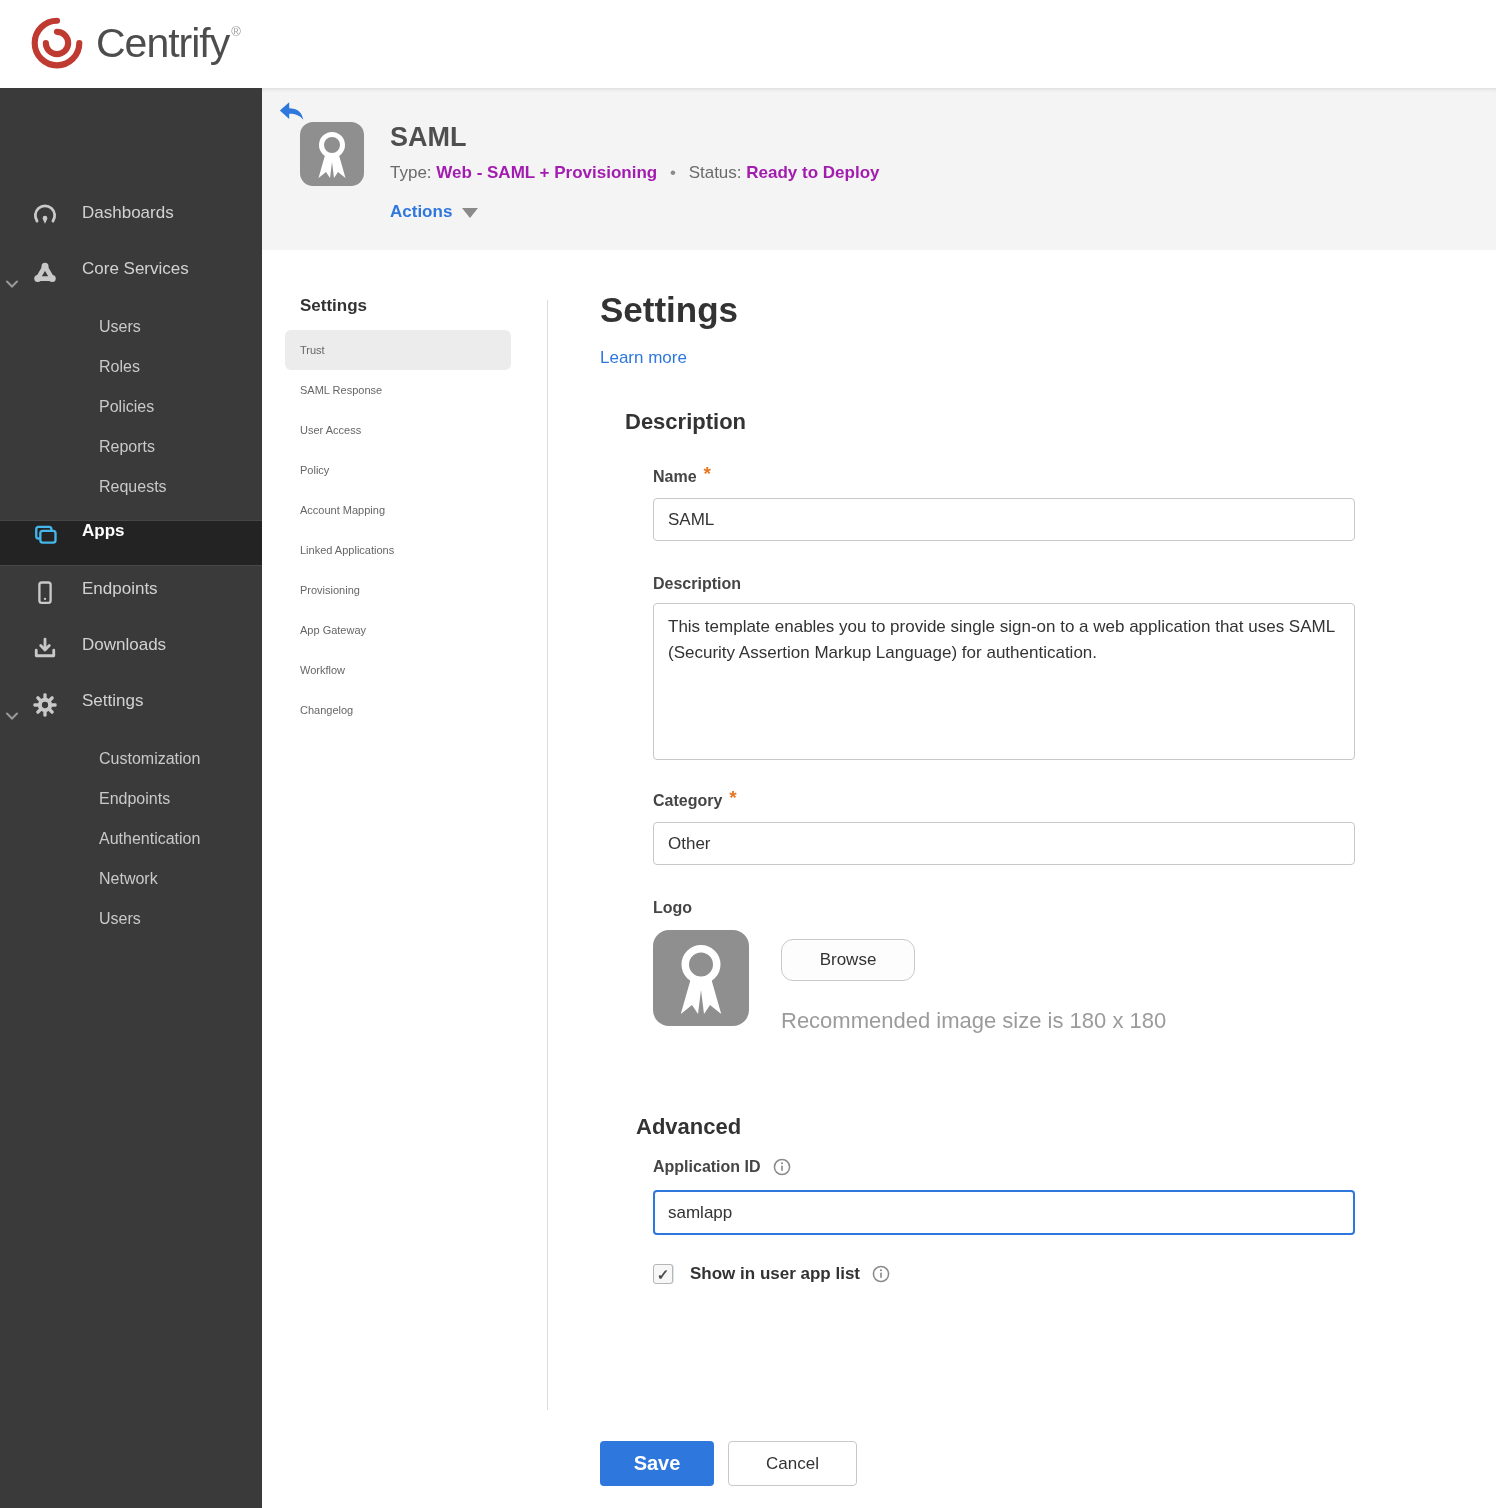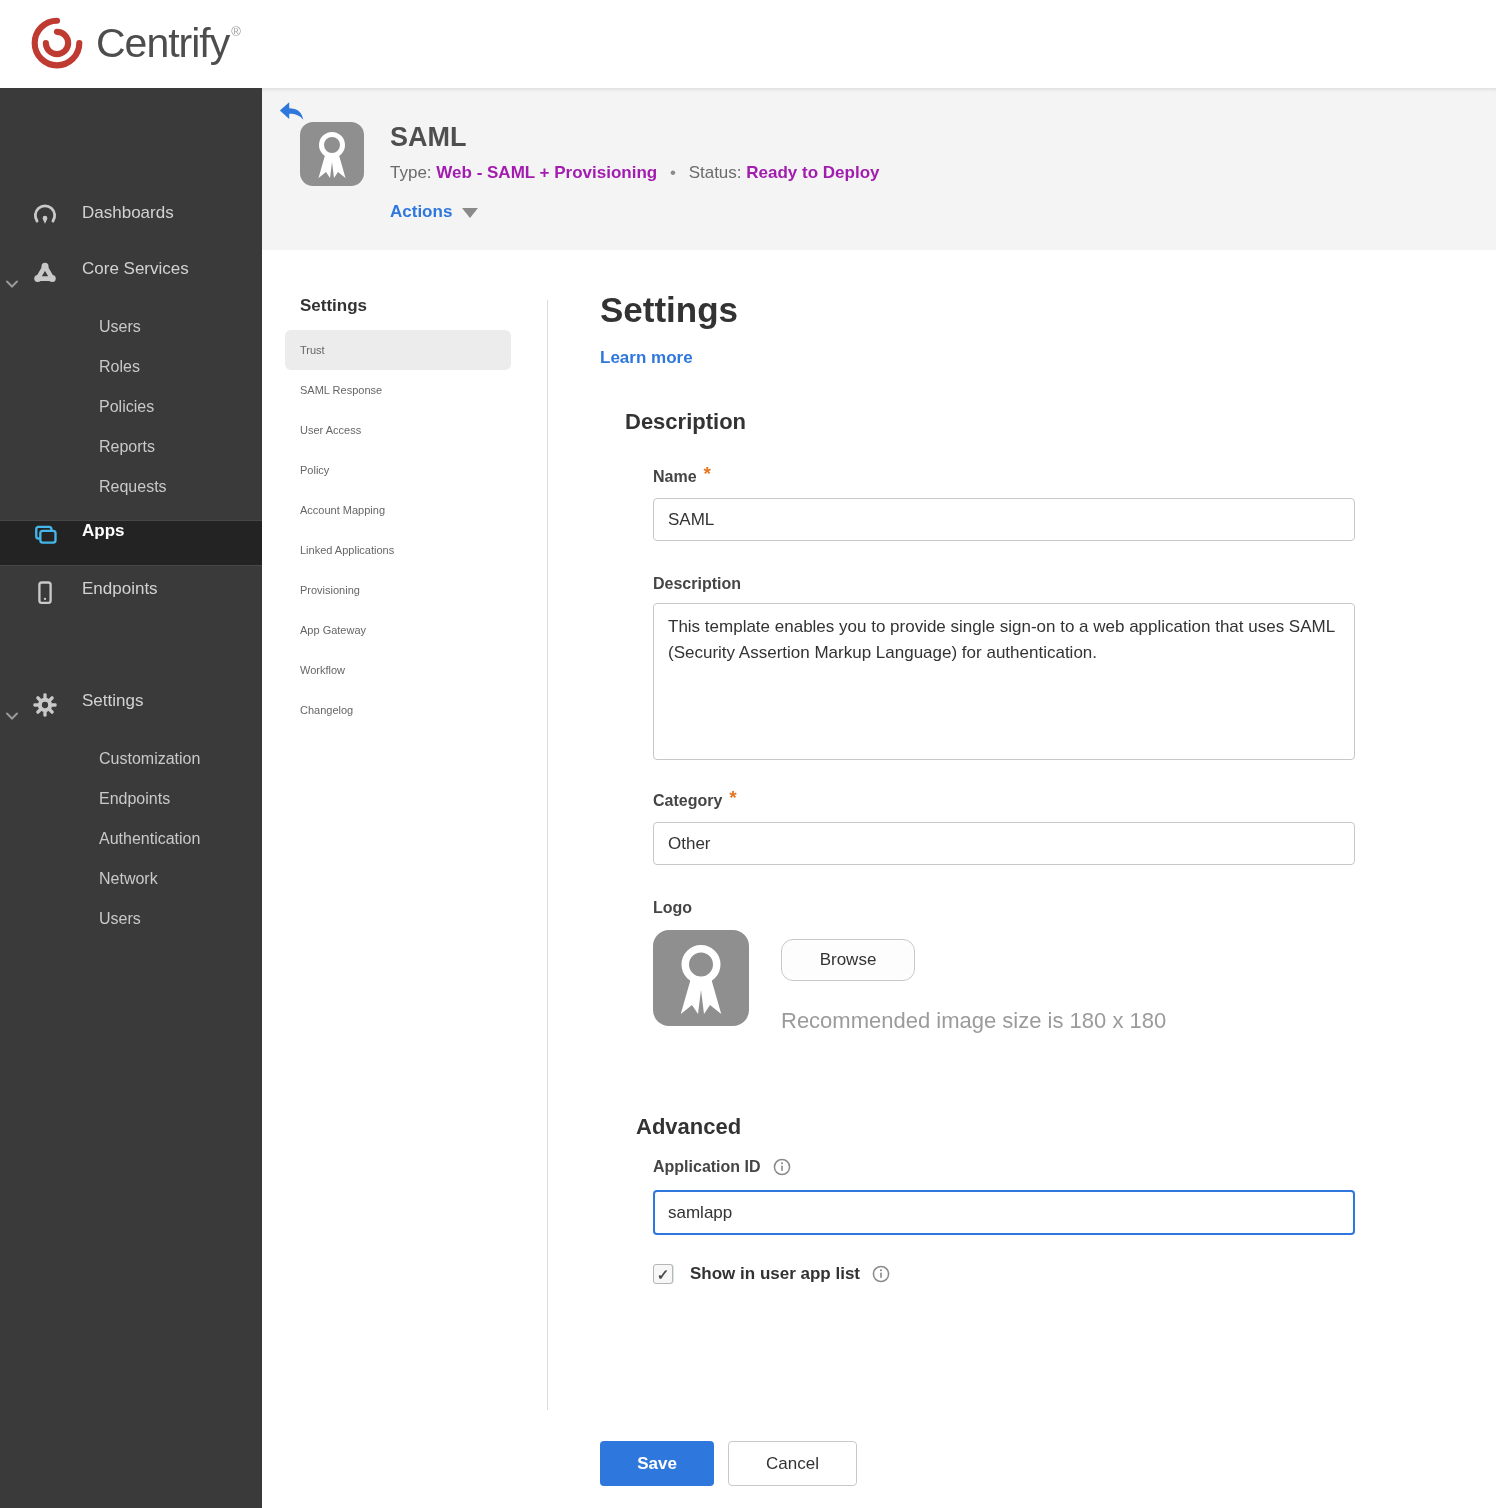--- a/index.html
+++ b/index.html
@@ -47,21 +47,21 @@
   
   .subnav { position:absolute; left:285px; top:296px; width:226px; }
   .subnav-heading { padding-left:15px; font-size:17px; font-weight:bold; color:#333; height:24px; }
   .subnav-list { list-style:none; margin:10px 0 0 0; padding:0; }
   .subnav-list li { height:40px; line-height:40px; padding-left:15px; font-size:11px; color:#666; cursor:pointer; }
   .subnav-list li.active { background:#ececec; border-radius:6px; }
   .vdivider { position:absolute; left:547px; top:300px; width:1px; height:1110px; background:#dcdcdc; }
 
   
   .main-title { position:absolute; left:600px; top:290px; font-size:35px; font-weight:bold; color:#333; }
-  .learn-more { position:absolute; left:600px; top:348px; font-size:17px; font-weight:bold; color:#2e77dd; cursor:pointer; }
+  .learn-more { position:absolute; left:600px; top:348px; font-size:17px; font-weight:normal; color:#2e77dd; cursor:pointer; }
   .sec-heading { position:absolute; font-size:22px; font-weight:bold; color:#333; }
   .h-description { left:625px; top:409px; }
   .h-advanced   { left:625px; top:1103px; }
 
   .field-label { position:absolute; left:653px; font-size:16px; font-weight:bold; color:#454545; display:flex; align-items:center; }
   .req { color:#e87724; font-size:19px; font-weight:bold; margin-left:7px; position:relative; top:-3px; }
 
   .txt-input { position:absolute; left:653px; width:702px; height:43px; border:1px solid #c8c8c8; border-radius:4px; font-family:"Liberation Sans",sans-serif; font-size:17px; color:#333; padding:0 14px; background:#fff; outline:none; }
   .txt-area { position:absolute; left:653px; width:702px; height:157px; border:1px solid #c8c8c8; border-radius:4px; font-family:"Liberation Sans",sans-serif; font-size:17px; color:#333; padding:10px 14px; line-height:26px; resize:none; outline:none; background:#fff; }
 
@@ -77,21 +77,21 @@
 
   .lbl-appid { top:1158px; }
   .info-ic { width:18px; height:18px; margin-left:12px; flex:none; }
   .in-appid { position:absolute; left:653px; top:1190px; width:702px; height:45px; border:2px solid #2e77dd; border-radius:4px; font-family:"Liberation Sans",sans-serif; font-size:17px; color:#333; padding:0 13px; outline:none; }
 
   .chk-row { position:absolute; left:653px; top:1264px; display:flex; align-items:center; }
   .checkbox { width:20px; height:20px; border:1px solid #b5b5b5; border-radius:3px; background:#f7f7f7; display:flex; align-items:center; justify-content:center; cursor:pointer; box-shadow:1px 0 0 #dfe7ee; }
   .checkbox::after { content:"\2713"; font-size:15px; font-weight:bold; color:#4a4a4a; line-height:1; }
   .chk-label { margin-left:17px; font-size:17px; font-weight:bold; color:#333; display:flex; align-items:center; }
 
-  .save-btn { position:absolute; left:600px; top:1441px; width:114px; height:45px; background:#2e77dd; border:none; border-radius:4px; color:#fff; font-family:"Liberation Sans",sans-serif; font-size:17px; font-weight:bold; cursor:pointer; }
+  .save-btn { position:absolute; left:600px; top:1441px; width:114px; height:45px; background:#2e77dd; border:none; border-radius:4px; color:#fff; font-family:"Liberation Sans",sans-serif; font-size:20px; font-weight:bold; cursor:pointer; }
   .cancel-btn { position:absolute; left:728px; top:1441px; width:129px; height:45px; background:#fff; border:1px solid #c9c9c9; border-radius:4px; color:#333; font-family:"Liberation Sans",sans-serif; font-size:17px; cursor:pointer; }
 </style>
 </head>
 <body>
 
 <div class="topbar">
   <div class="brand">
     <svg class="brand-mark" viewBox="0 0 52 52" fill="none" stroke="#bf3a31" stroke-width="5.5" stroke-linecap="round">
       <path d="M26 6 A 20 20 0 1 0 46 26"></path>
       <path d="M26 16 A 10 10 0 1 1 16 26"></path>
@@ -150,20 +150,30 @@
   <div class="srow row-endpoints">
     <span class="ic">
       <svg viewBox="0 0 24 24" width="28" height="28">
         <rect x="7.2" y="3" width="9.6" height="17.5" rx="2" stroke="#c9c9c9" stroke-width="2" fill="none"></rect>
         <circle cx="12" cy="17" r="1" fill="#c9c9c9"></circle>
       </svg>
     </span>
     <span class="lb">Endpoints</span>
   </div>
 
+  <div class="srow row-downloads">
+    <span class="ic">
+      <svg viewBox="0 0 24 24" width="28" height="28" fill="none" stroke="#c9c9c9" stroke-width="2.4" stroke-linecap="round" stroke-linejoin="round">
+        <path d="M12 3.5 V12"></path>
+        <path d="M8.3 9 L12 12.8 L15.7 9"></path>
+        <path d="M4.5 13 V17.8 H19.5 V13"></path>
+      </svg>
+    </span>
+    <span class="lb">Downloads</span>
+  </div>
 
   <div class="srow row-settings">
     <span class="chev">
       <svg width="14" height="10" viewBox="0 0 14 10">
           <path d="M2 2.5 L7 7.5 L12 2.5" stroke="#9a9a9a" stroke-width="2" fill="none" stroke-linecap="round"></path>
         </svg>
     </span>
     <span class="ic">
       <svg viewBox="0 0 24 24" width="28" height="28">
         <g fill="#c9c9c9">

